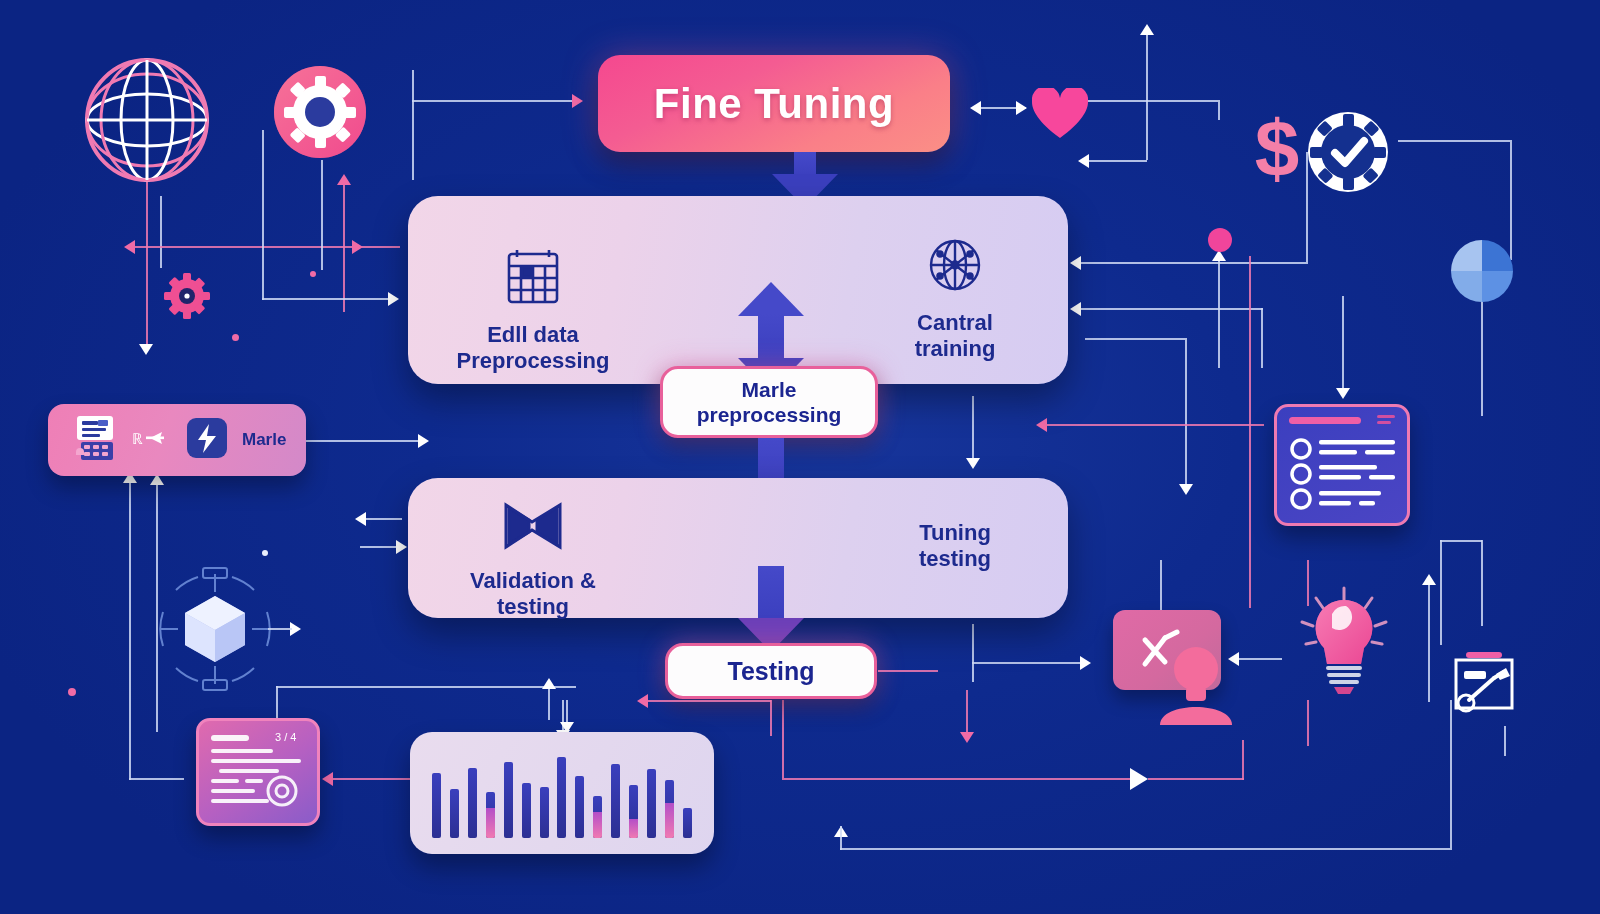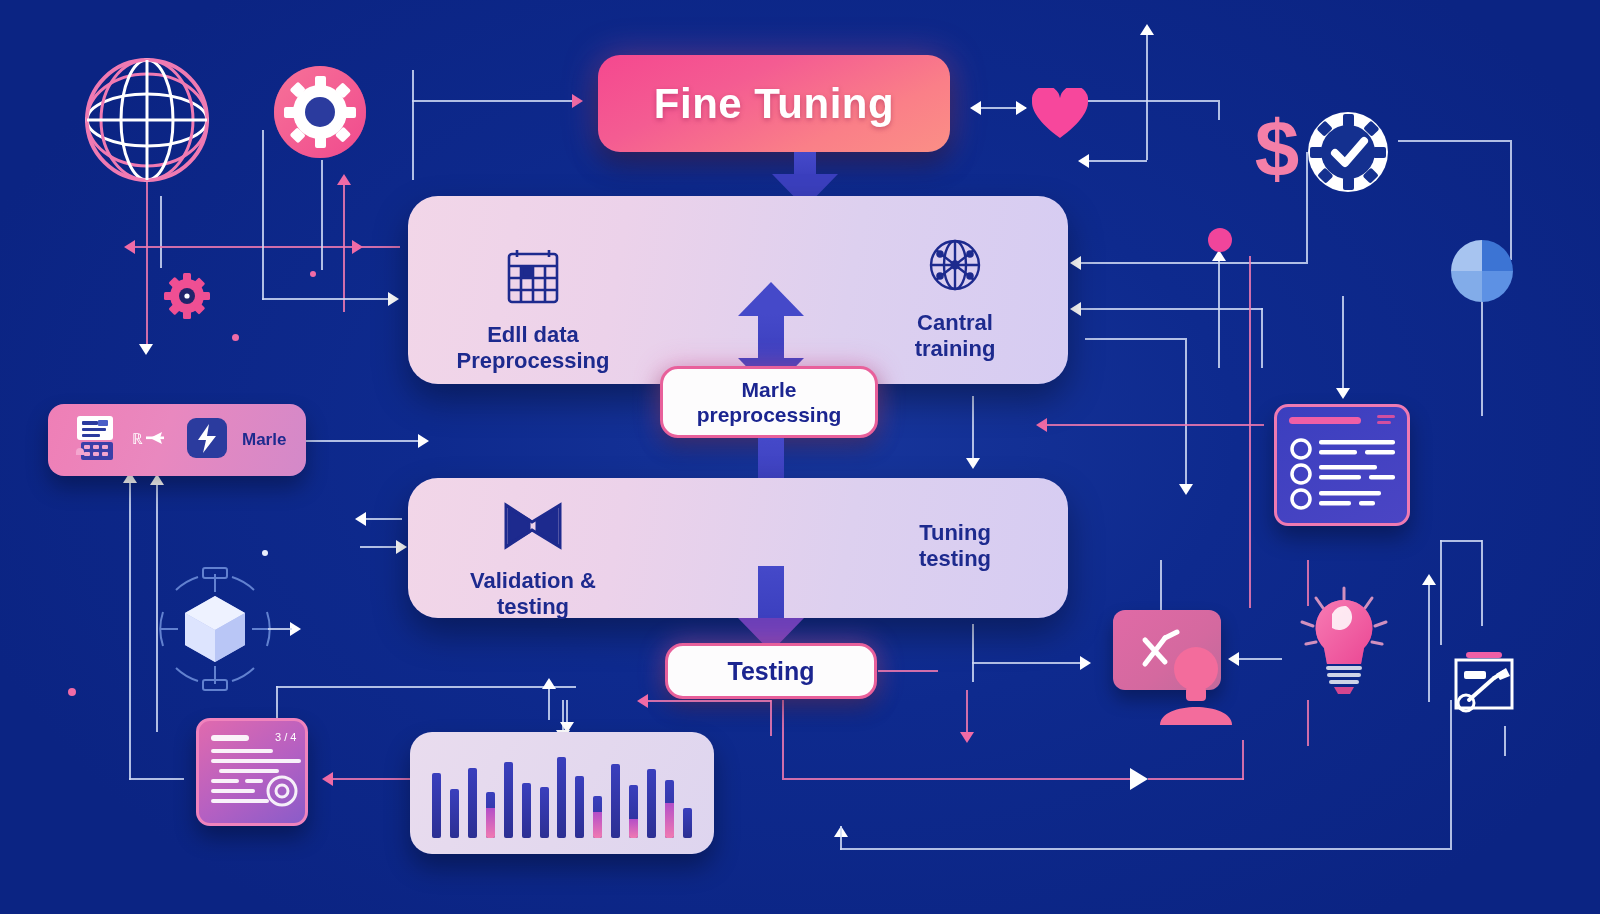--- a/index.html
+++ b/index.html
@@ -123,21 +123,21 @@
   .card-pill {
     position: absolute; left: 48px; top: 404px; width: 258px; height: 72px;
     border-radius: 16px;
     background: linear-gradient(110deg, #ef7fb6 0%, #e988bf 45%, #d389c9 100%);
     box-shadow: 0 12px 22px rgba(0,0,0,.3);
     display: flex; align-items: center; gap: 14px; padding: 0 26px;
   }
   .card-pill .ml { color: #1d2a8e; font-weight: 700; font-size: 17px; }
 
   #code-card {
-    position: absolute; left: 196px; top: 718px; width: 112px; height: 108px;
+    position: absolute; left: 196px; top: 718px; width: 124px; height: 108px;
     border-radius: 14px;
     background: linear-gradient(145deg, #e06aae 0%, #b560c2 55%, #8a5cc9 100%);
     border: 3px solid #f083bd;
     box-shadow: 0 12px 22px rgba(0,0,0,.32);
   }
   #form-card {
     position: absolute; left: 1274px; top: 404px; width: 136px; height: 122px;
     border-radius: 14px;
     background: linear-gradient(150deg, #3b3fbf 0%, #4b45c4 100%);
     border: 3px solid #ef7ab2;

